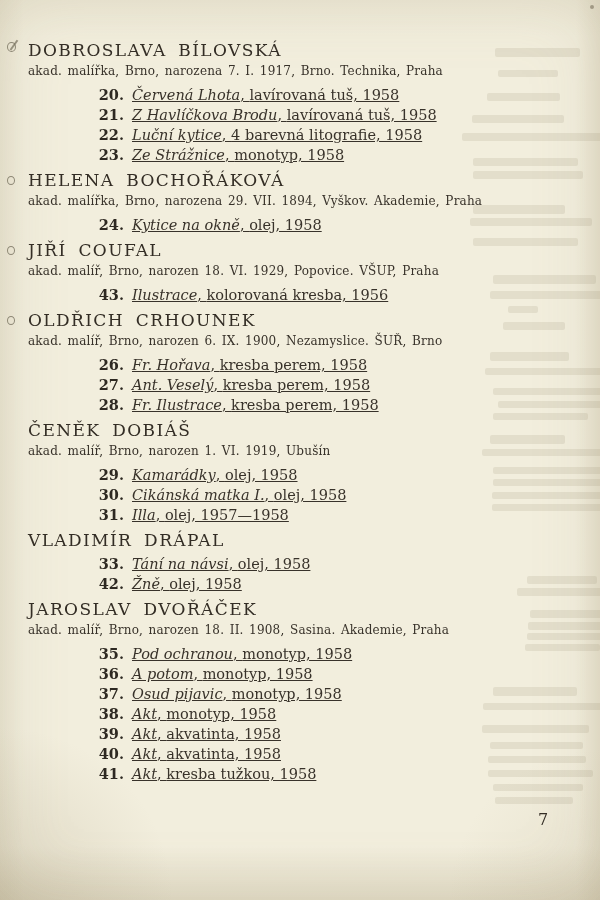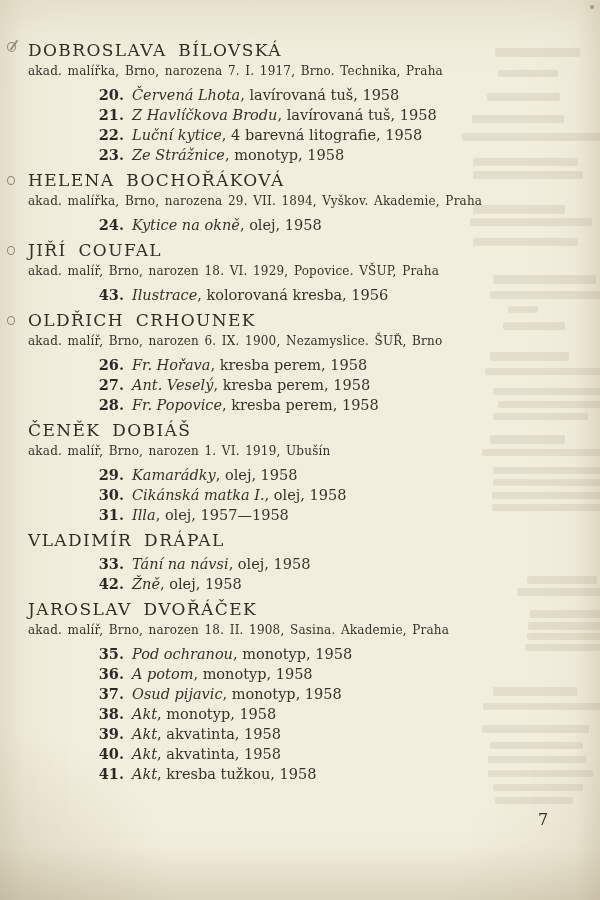--- a/index.html
+++ b/index.html
@@ -64,20 +64,21 @@
   }
   .works {
     list-style: none;
     margin: 4px 0 0 0;
     padding: 0 0 0 70px;
   }
   .work {
     font-size: 14.5px;
     line-height: 20px;
     white-space: nowrap;
+    text-decoration: underline;
   }
   .work .num {
     display: inline-block;
     width: 26px;
     text-align: right;
     margin-right: 8px;
     font-weight: bold;
     color: #2e2922;
   }
   .work .title { font-style: italic; }
@@ -192,21 +193,21 @@
 
   <section class="entry">
         <span class="mark"></span>
     <h2 class="name">OLDŘICH CRHOUNEK</h2>
     <p class="bio">akad. malíř, Brno, narozen 6. IX. 1900, Nezamyslice. ŠUŘ, Brno</p>
     <ul class="works">
   <li class="work"><span class="num">26.</span><span class="title">Fr. Hořava</span><span class="details">kresba perem, 1958</span></li>
 
   <li class="work"><span class="num">27.</span><span class="title">Ant. Veselý</span><span class="details">kresba perem, 1958</span></li>
 
-  <li class="work"><span class="num">28.</span><span class="title">Fr. Popovice</span><span class="details">kresba perem, 1958</span></li>
+  <li class="work"><span class="num">28.</span><span class="title">Fr. Ilustrace</span><span class="details">kresba perem, 1958</span></li>
 </ul>
   </section>
 
   <section class="entry">
     <h2 class="name">ČENĚK DOBIÁŠ</h2>
     <p class="bio">akad. malíř, Brno, narozen 1. VI. 1919, Ubušín</p>
     <ul class="works">
   <li class="work"><span class="num">29.</span><span class="title">Kamarádky</span><span class="details">olej, 1958</span></li>
 
   <li class="work"><span class="num">30.</span><span class="title">Cikánská matka I.</span><span class="details">olej, 1958</span></li>

